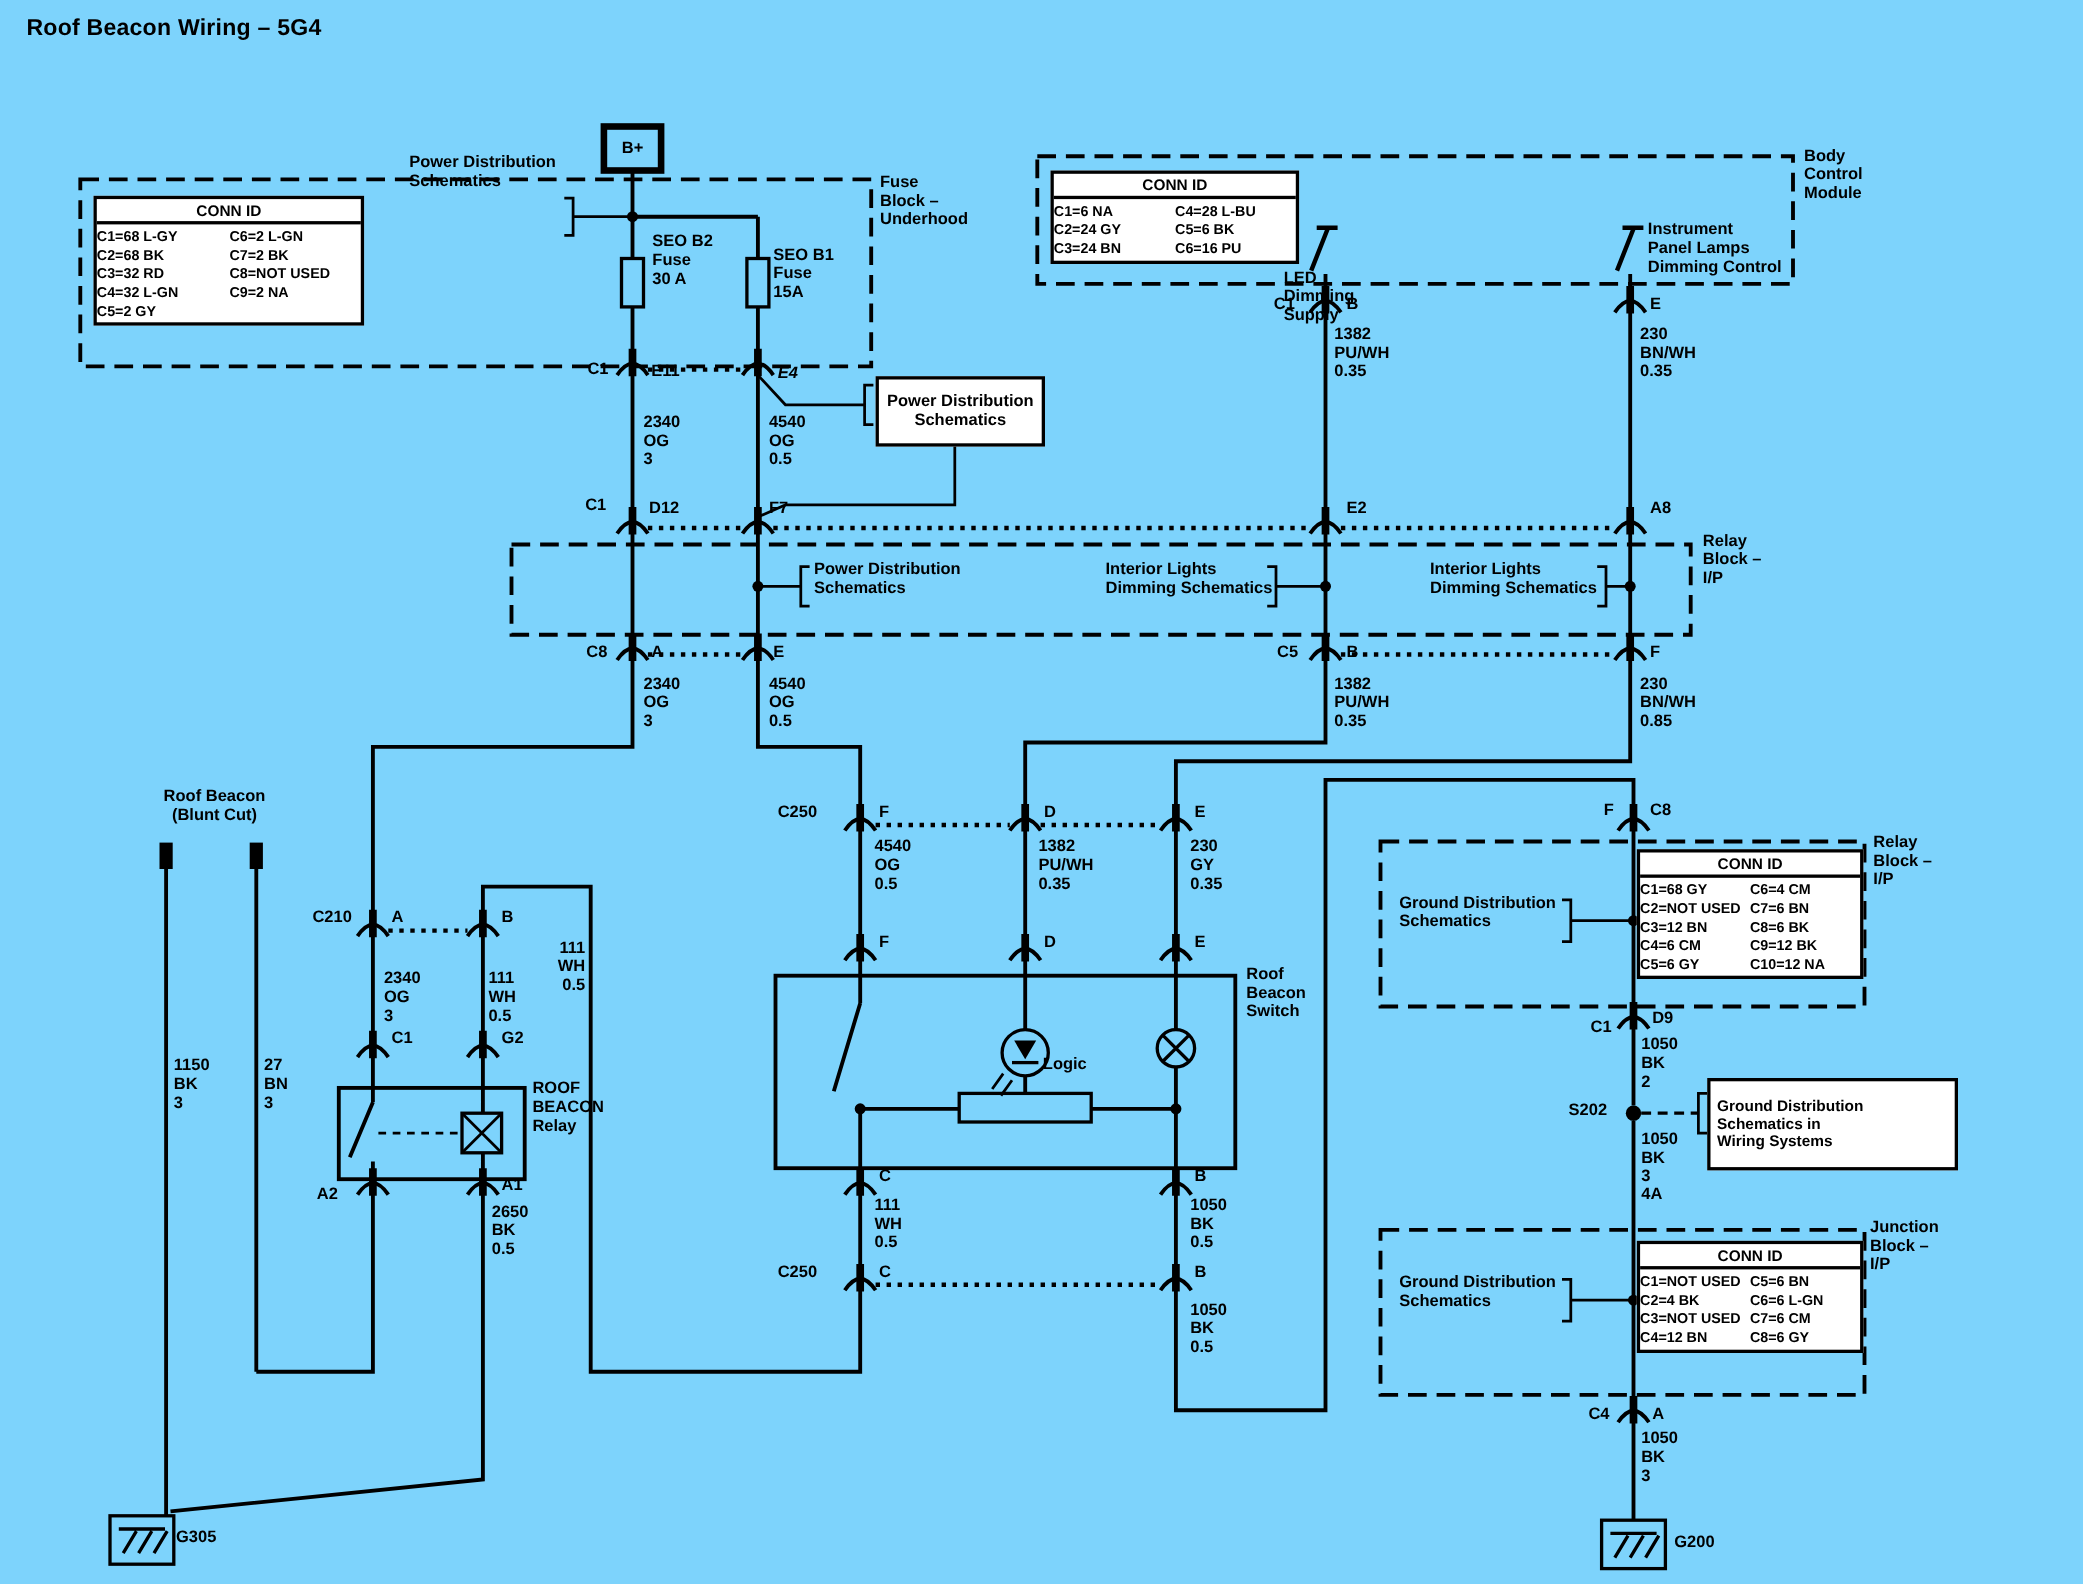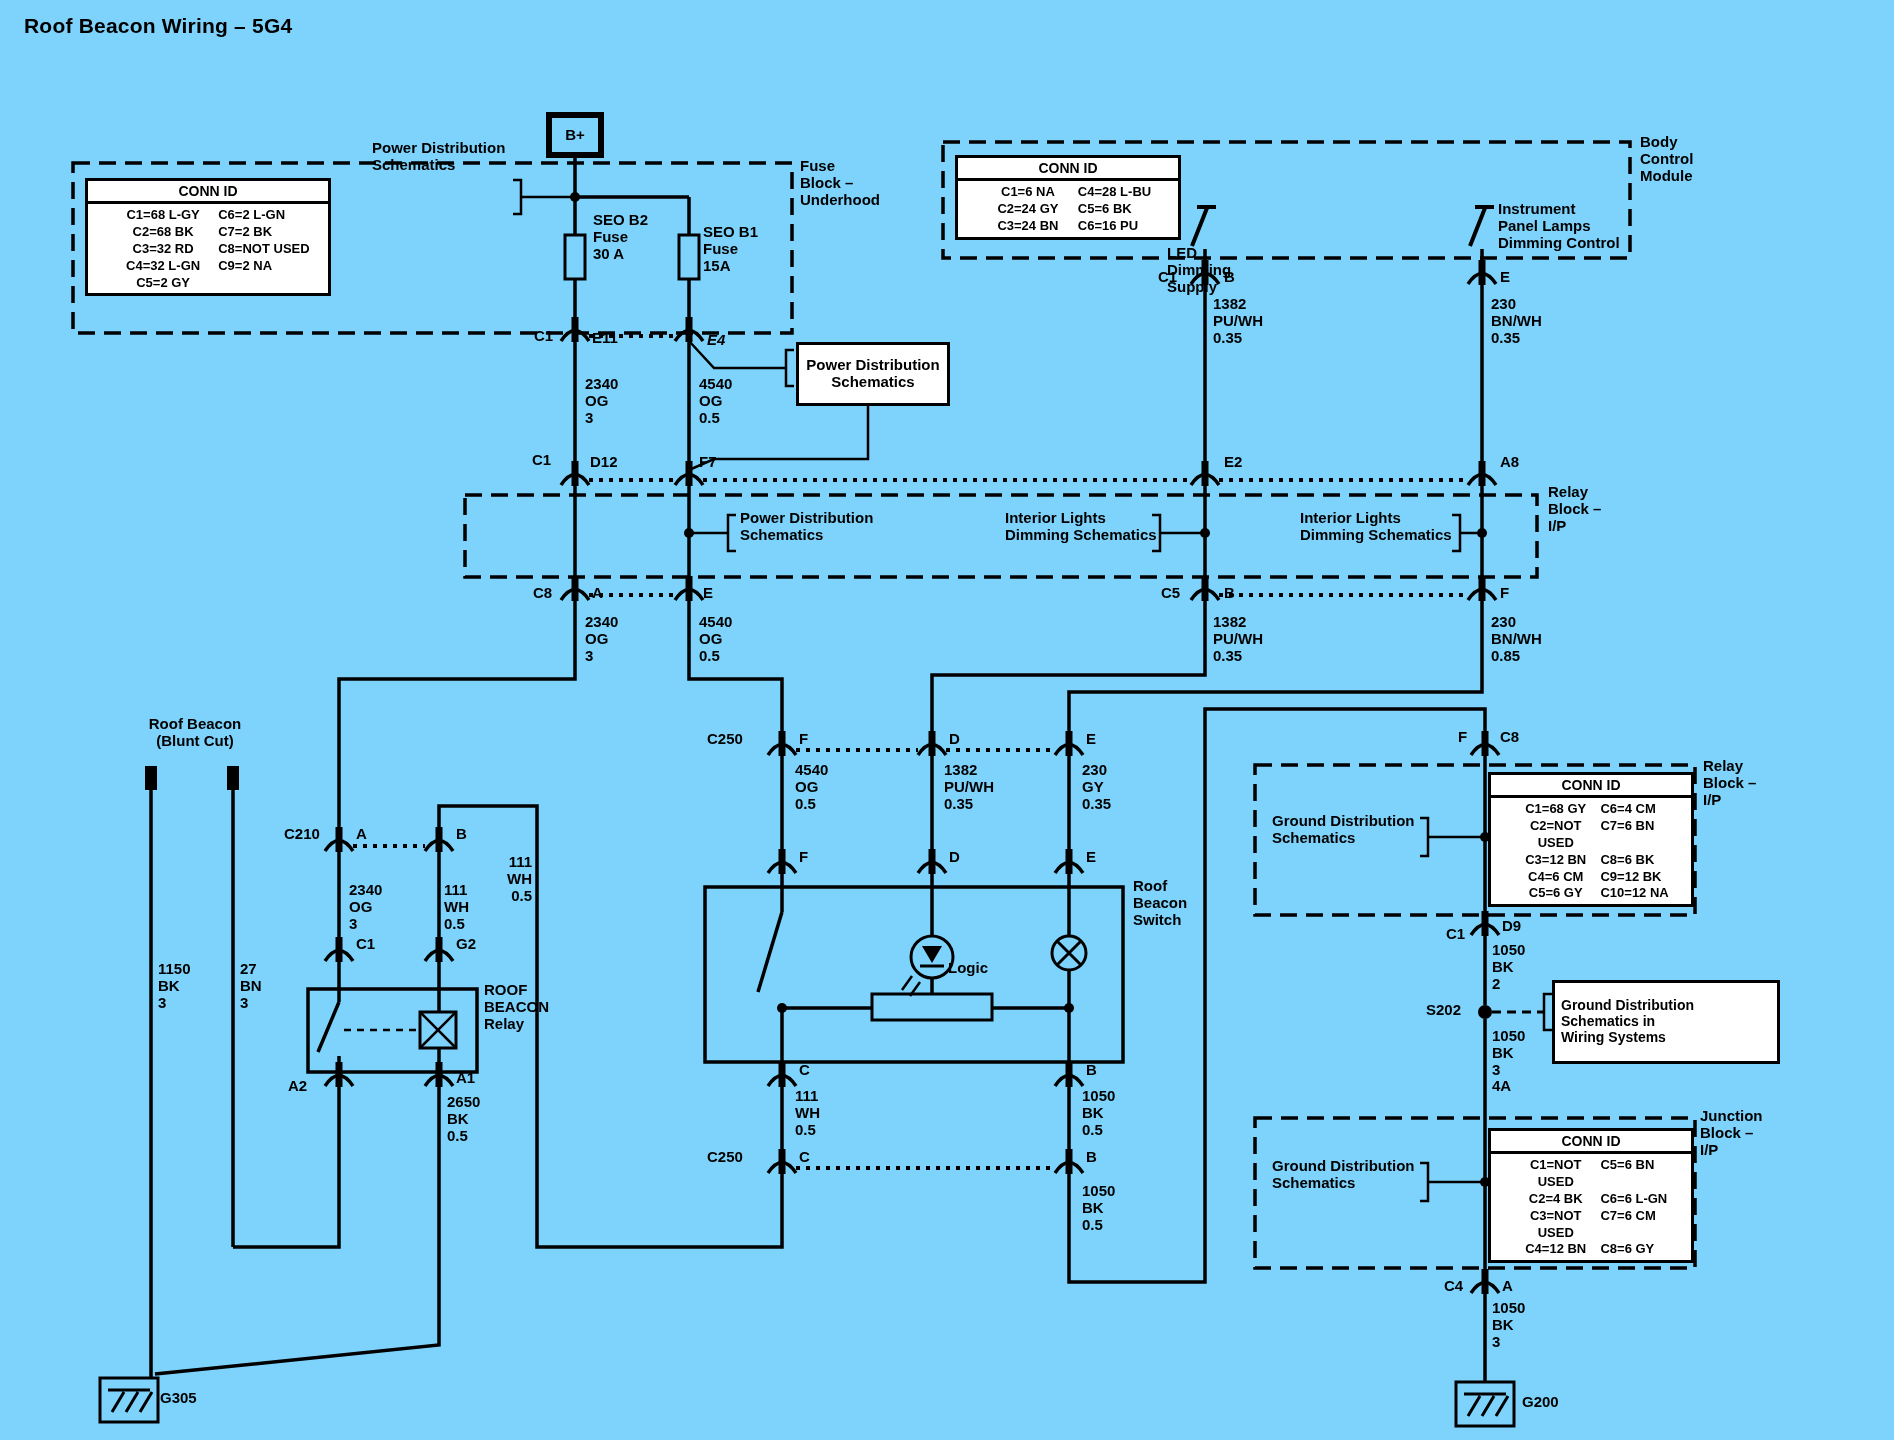--- a/index.html
+++ b/index.html
@@ -7,21 +7,21 @@
           font-family:"Liberation Sans", sans-serif;color:#000;}
   #wires{position:absolute;left:0;top:0;}
   .lbl{position:absolute;font-weight:bold;font-size:15px;line-height:1.12;white-space:pre-line;}
   .ttl{font-size:21px;line-height:1.1;letter-spacing:0.2px;}
   .ctr{text-align:center;}
   .rgt{text-align:right;}
   .refbox{border:3px solid #000;display:flex;align-items:center;justify-content:center;background:#fff;}
   .refbox2{border:3px solid #000;background:#fff;padding:3px 6px;display:flex;align-items:center;}
   .connbox{position:absolute;border:3px solid #000;background:#fff;}
   .connbox .hdr{border-bottom:3px solid #000;text-align:center;font-weight:bold;font-size:14px;padding:2px 0;}
-  .connbox .rows{padding:3px 8px 2px 20px;text-align:center;}
+  .connbox .rows{padding:3px 8px 2px 0;}
   .connbox .row{display:flex;font-weight:bold;font-size:13px;line-height:1.3;}
   .connbox .row span:first-child{width:52%;}
 </style>
 </head>
 <body>
 
 <div id="canvas">
 
   <svg id="wires" width="1894" height="1440" viewBox="0 0 1894 1440">
     <g stroke="#000" fill="none" stroke-width="3.5" stroke-dasharray="17 9">

